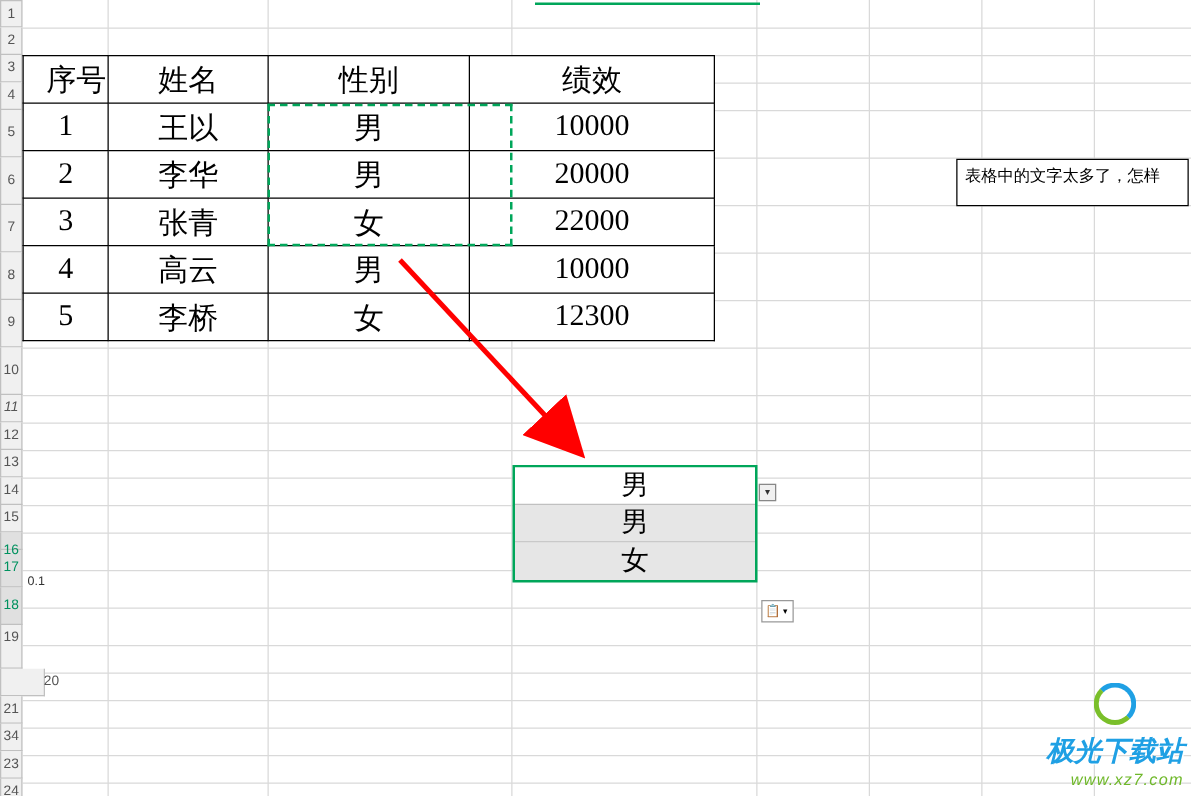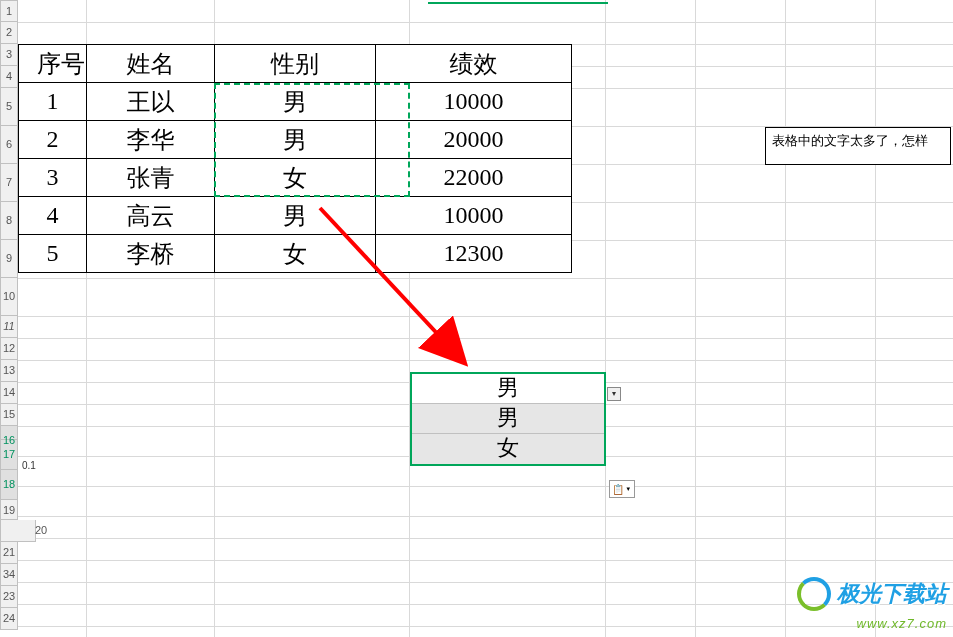--- a/index.html
+++ b/index.html
@@ -140,20 +140,21 @@
     position: absolute;
     right: 6px;
     bottom: 6px;
     font-family: Arial, sans-serif;
     text-align: right;
   }
   .watermark .logo {
     display: inline-flex;
     align-items: center;
     gap: 6px;
+    flex-direction: column;
   }
   .watermark .swirl {
     width: 34px;
     height: 34px;
     border-radius: 50%;
     border: 4px solid #1fa0e4;
     border-left-color: #7abf2a;
     border-bottom-color: #7abf2a;
     position: relative;
   }
@@ -249,21 +250,21 @@
     <div class="row-head tall" style="height: 38px; line-height: 36px;">9</div>
     <div class="row-head tall" style="height: 38px; line-height: 36px;">10</div>
     <div class="row-head" style="height: 22px; line-height: 20px; font-style: italic;">11</div>
     <div class="row-head" style="height: 22px; line-height: 20px;">12</div>
     <div class="row-head" style="height: 22px; line-height: 20px;">13</div>
     <div class="row-head" style="height: 22px; line-height: 20px;">14</div>
     <div class="row-head" style="height: 22px; line-height: 20px;">15</div>
     <div class="row-head tall30 sel" style="height: 14px; line-height: 28px;">16</div>
     <div class="row-head tall30 sel" style="height: 30px; line-height: 28px;">17</div>
     <div class="row-head tall30 sel" style="height: 30px; line-height: 28px;">18</div>
-    <div class="row-head" style="height: 20px; line-height: 20px;">19</div>
+    <div class="row-head" style="height: 35px; line-height: 20px;">19</div>
     <div class="row-head" style="height: 22px; line-height: 20px; padding-left: 34px;">20</div>
     <div class="row-head" style="height: 22px; line-height: 20px;">21</div>
     <div class="row-head" style="height: 22px; line-height: 20px;">34</div>
     <div class="row-head" style="height: 22px; line-height: 20px;">23</div>
     <div class="row-head" style="height: 22px; line-height: 20px;">24</div>
   </div>
 
 <table class="maintable">
   <tbody>
       <tr>

